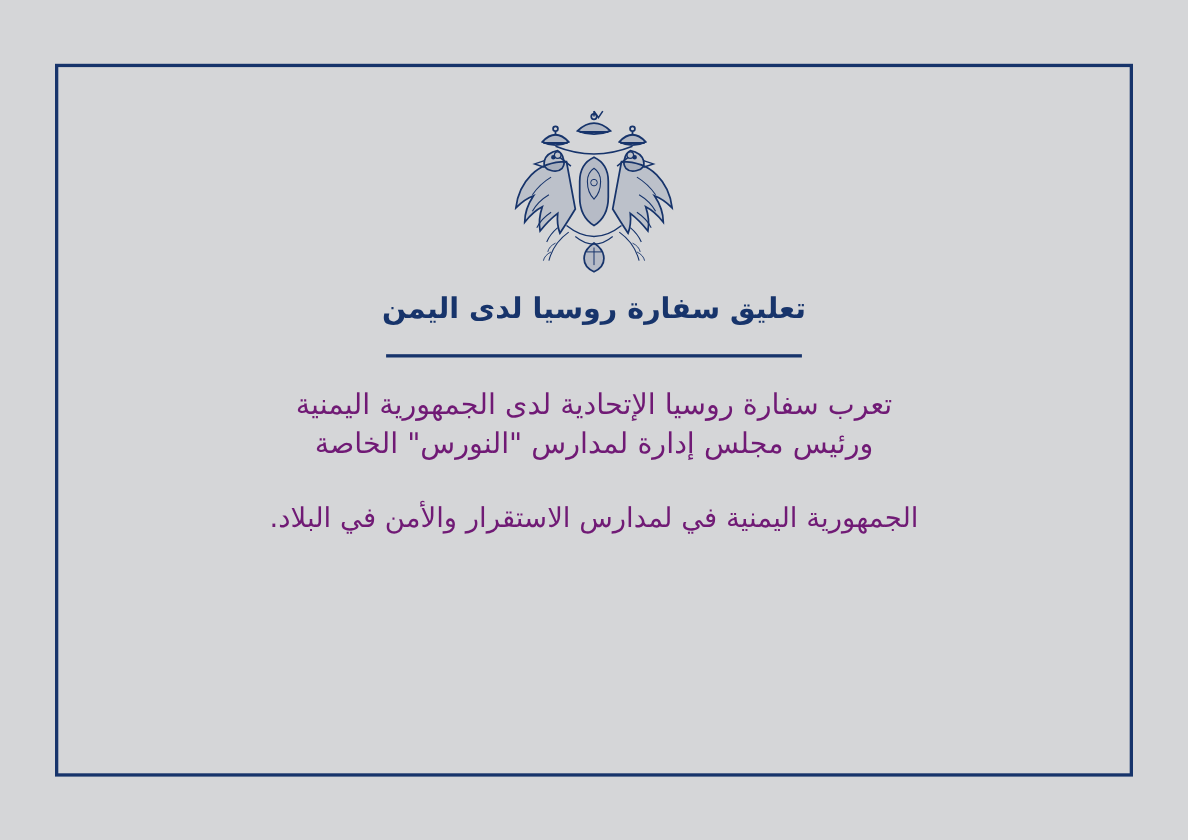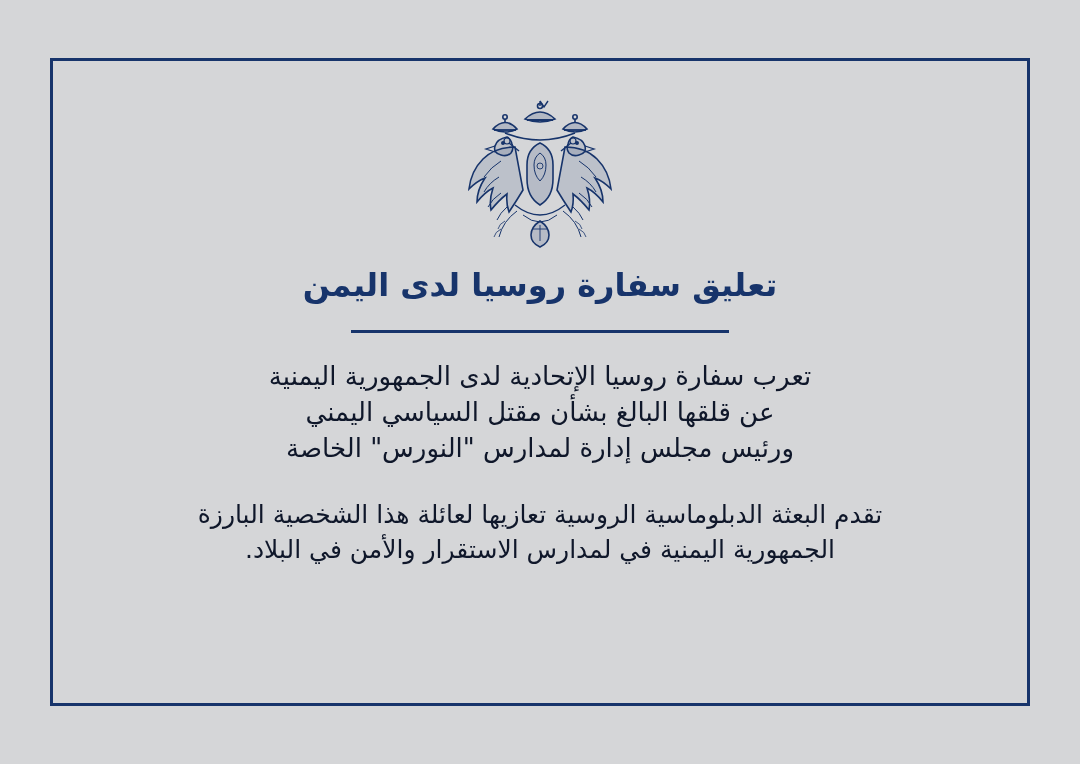--- a/index.html
+++ b/index.html
@@ -33,37 +33,37 @@
     display: block;
   }
   .emblem svg {
     display: block;
     width: 100%;
     height: 100%;
   }
   .headline {
     margin-top: 8px;
     color: #17346b;
-    font-size: 32px;
+    font-size: 26px;
     font-weight: bold;
     letter-spacing: 0;
     text-align: left;
     direction: rtl;
   }
   .divider {
     margin-top: 26px;
     width: 378px;
     height: 3px;
     background: #17346b;
   }
   .body-block {
     margin-top: 26px;
     text-align: center;
     direction: rtl;
-    color: #0f172a;
+    color: #701a75;
     font-size: 26px;
     line-height: 1.38;
   }
   .body-block .line {
     display: block;
     white-space: nowrap;
   }
   .body-block .strong {
     font-weight: bold;
   }
@@ -130,22 +130,20 @@
       <path d="M60 128 q-6 3 -7 8 M56 136 q-6 3 -7 8 M130 128 q6 3 7 8 M134 136 q6 3 7 8" stroke-width="0.8"></path>
     </svg>
   </div>
 
   <div class="headline">تعليق سفارة روسيا لدى اليمن</div>
 
   <div class="divider"></div>
 
   <div class="body-block first">
     <span class="line">تعرب سفارة روسيا الإتحادية لدى الجمهورية اليمنية</span>
-    <span class="line">عن قلقها البالغ بشأن مقتل السياسي اليمني</span>
     <span class="line">ورئيس مجلس إدارة لمدارس "النورس" الخاصة</span>
   </div>
 
   <div class="body-block second">
-    <span class="line">تقدم البعثة الدبلوماسية الروسية تعازيها لعائلة هذا الشخصية البارزة</span>
     <span class="line">الجمهورية اليمنية في لمدارس الاستقرار والأمن في البلاد.</span>
   </div>
 
 </div>
 
 </body></html>

